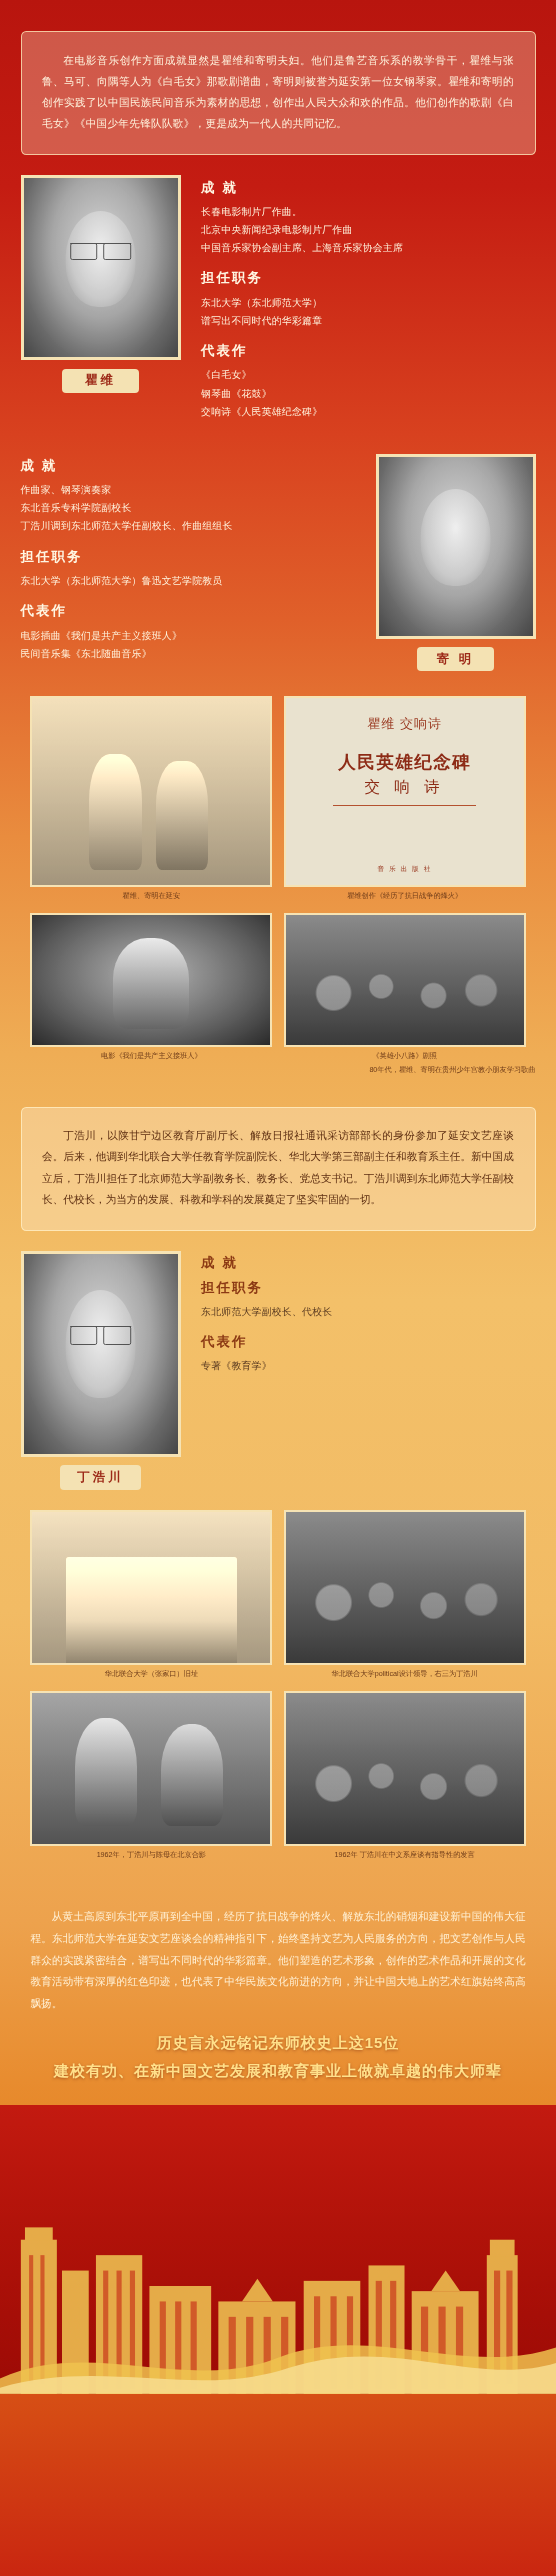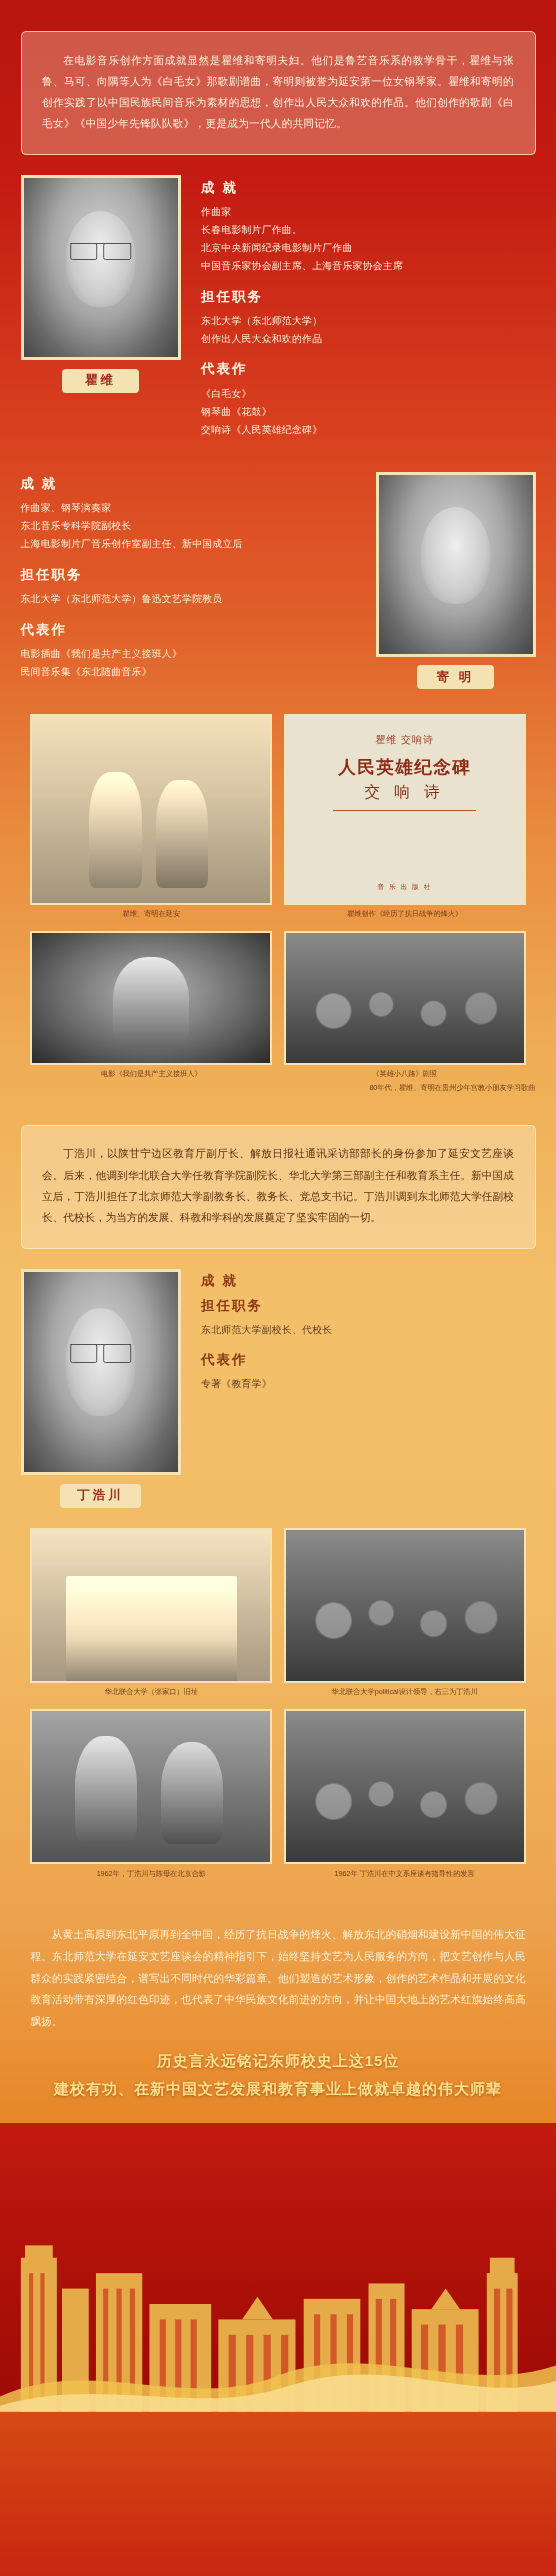--- a/index.html
+++ b/index.html
@@ -126,21 +126,21 @@
 
   
   .bookcover {
     width: 100%; height: 100%;
     background: #e9e2cf;
     display: flex; flex-direction: column;
     align-items: center; justify-content: flex-start;
     padding-top: 17.5px;
     color: #8d2b16;
   }
-  .bc-top { font-size: 10px; letter-spacing: 1px; color: #9a3a22; margin-bottom: 9px; }
+  .bc-top { font-size: 13px; letter-spacing: 1px; color: #9a3a22; margin-bottom: 18px; }
   .bc-title {
     font-size: 17.5px; font-weight: bold; letter-spacing: 1.5px; line-height: 1.35;
     font-family: "Liberation Serif", "DejaVu Serif", serif;
   }
   .bc-sub { font-size: 15.5px; letter-spacing: 5.2px; margin-top: 2.1px; font-family: "Liberation Serif", serif; }
   .bc-rule { width: 60%; height: 1px; background: #b4512f; margin: 7.2px 0 5.2px; }
   .bc-foot { margin-top: auto; margin-bottom: 11.3px; font-size: 6.7px; letter-spacing: 1.5px; color: #9a3a22; }
 
   
   .intro-card2 {
@@ -263,29 +263,28 @@
         <div class="ph">
           <div class="face"></div>
           <div class="glasses"></div>
         </div>
       </div>
       <div class="name-plate">瞿维</div>
     </div>
     <div class="detail-col">
       <div class="dt-head">成 就</div>
       <ul class="dt-list">
-        <li>作曲家</li>
         <li>长春电影制片厂作曲。</li>
         <li>北京中央新闻纪录电影制片厂作曲</li>
         <li>中国音乐家协会副主席、上海音乐家协会主席</li>
       </ul>
       <div class="dt-head">担任职务</div>
       <ul class="dt-list">
         <li>东北大学（东北师范大学）</li>
-        <li>创作出人民大众和欢的作品</li>
+        <li>谱写出不同时代的华彩篇章</li>
       </ul>
       <div class="dt-head">代表作</div>
       <ul class="dt-list">
         <li>《白毛女》</li>
         <li>钢琴曲《花鼓》</li>
         <li>交响诗《人民英雄纪念碑》</li>
       </ul>
     </div>
   </div>
 </div>
@@ -300,21 +299,21 @@
           <div class="face"></div>
         </div>
       </div>
       <div class="name-plate">寄 明</div>
     </div>
     <div class="detail-col">
       <div class="dt-head">成 就</div>
       <ul class="dt-list">
         <li>作曲家、钢琴演奏家</li>
         <li>东北音乐专科学院副校长</li>
-        <li>上海电影制片厂音乐创作室副主任、新中国成立后</li>
+        <li>丁浩川调到东北师范大学任副校长、作曲组组长</li>
       </ul>
       <div class="dt-head">担任职务</div>
       <ul class="dt-list">
         <li>东北大学（东北师范大学）鲁迅文艺学院教员</li>
       </ul>
       <div class="dt-head">代表作</div>
       <ul class="dt-list">
         <li>电影插曲《我们是共产主义接班人》</li>
         <li>民间音乐集《东北随曲音乐》</li>
       </ul>

